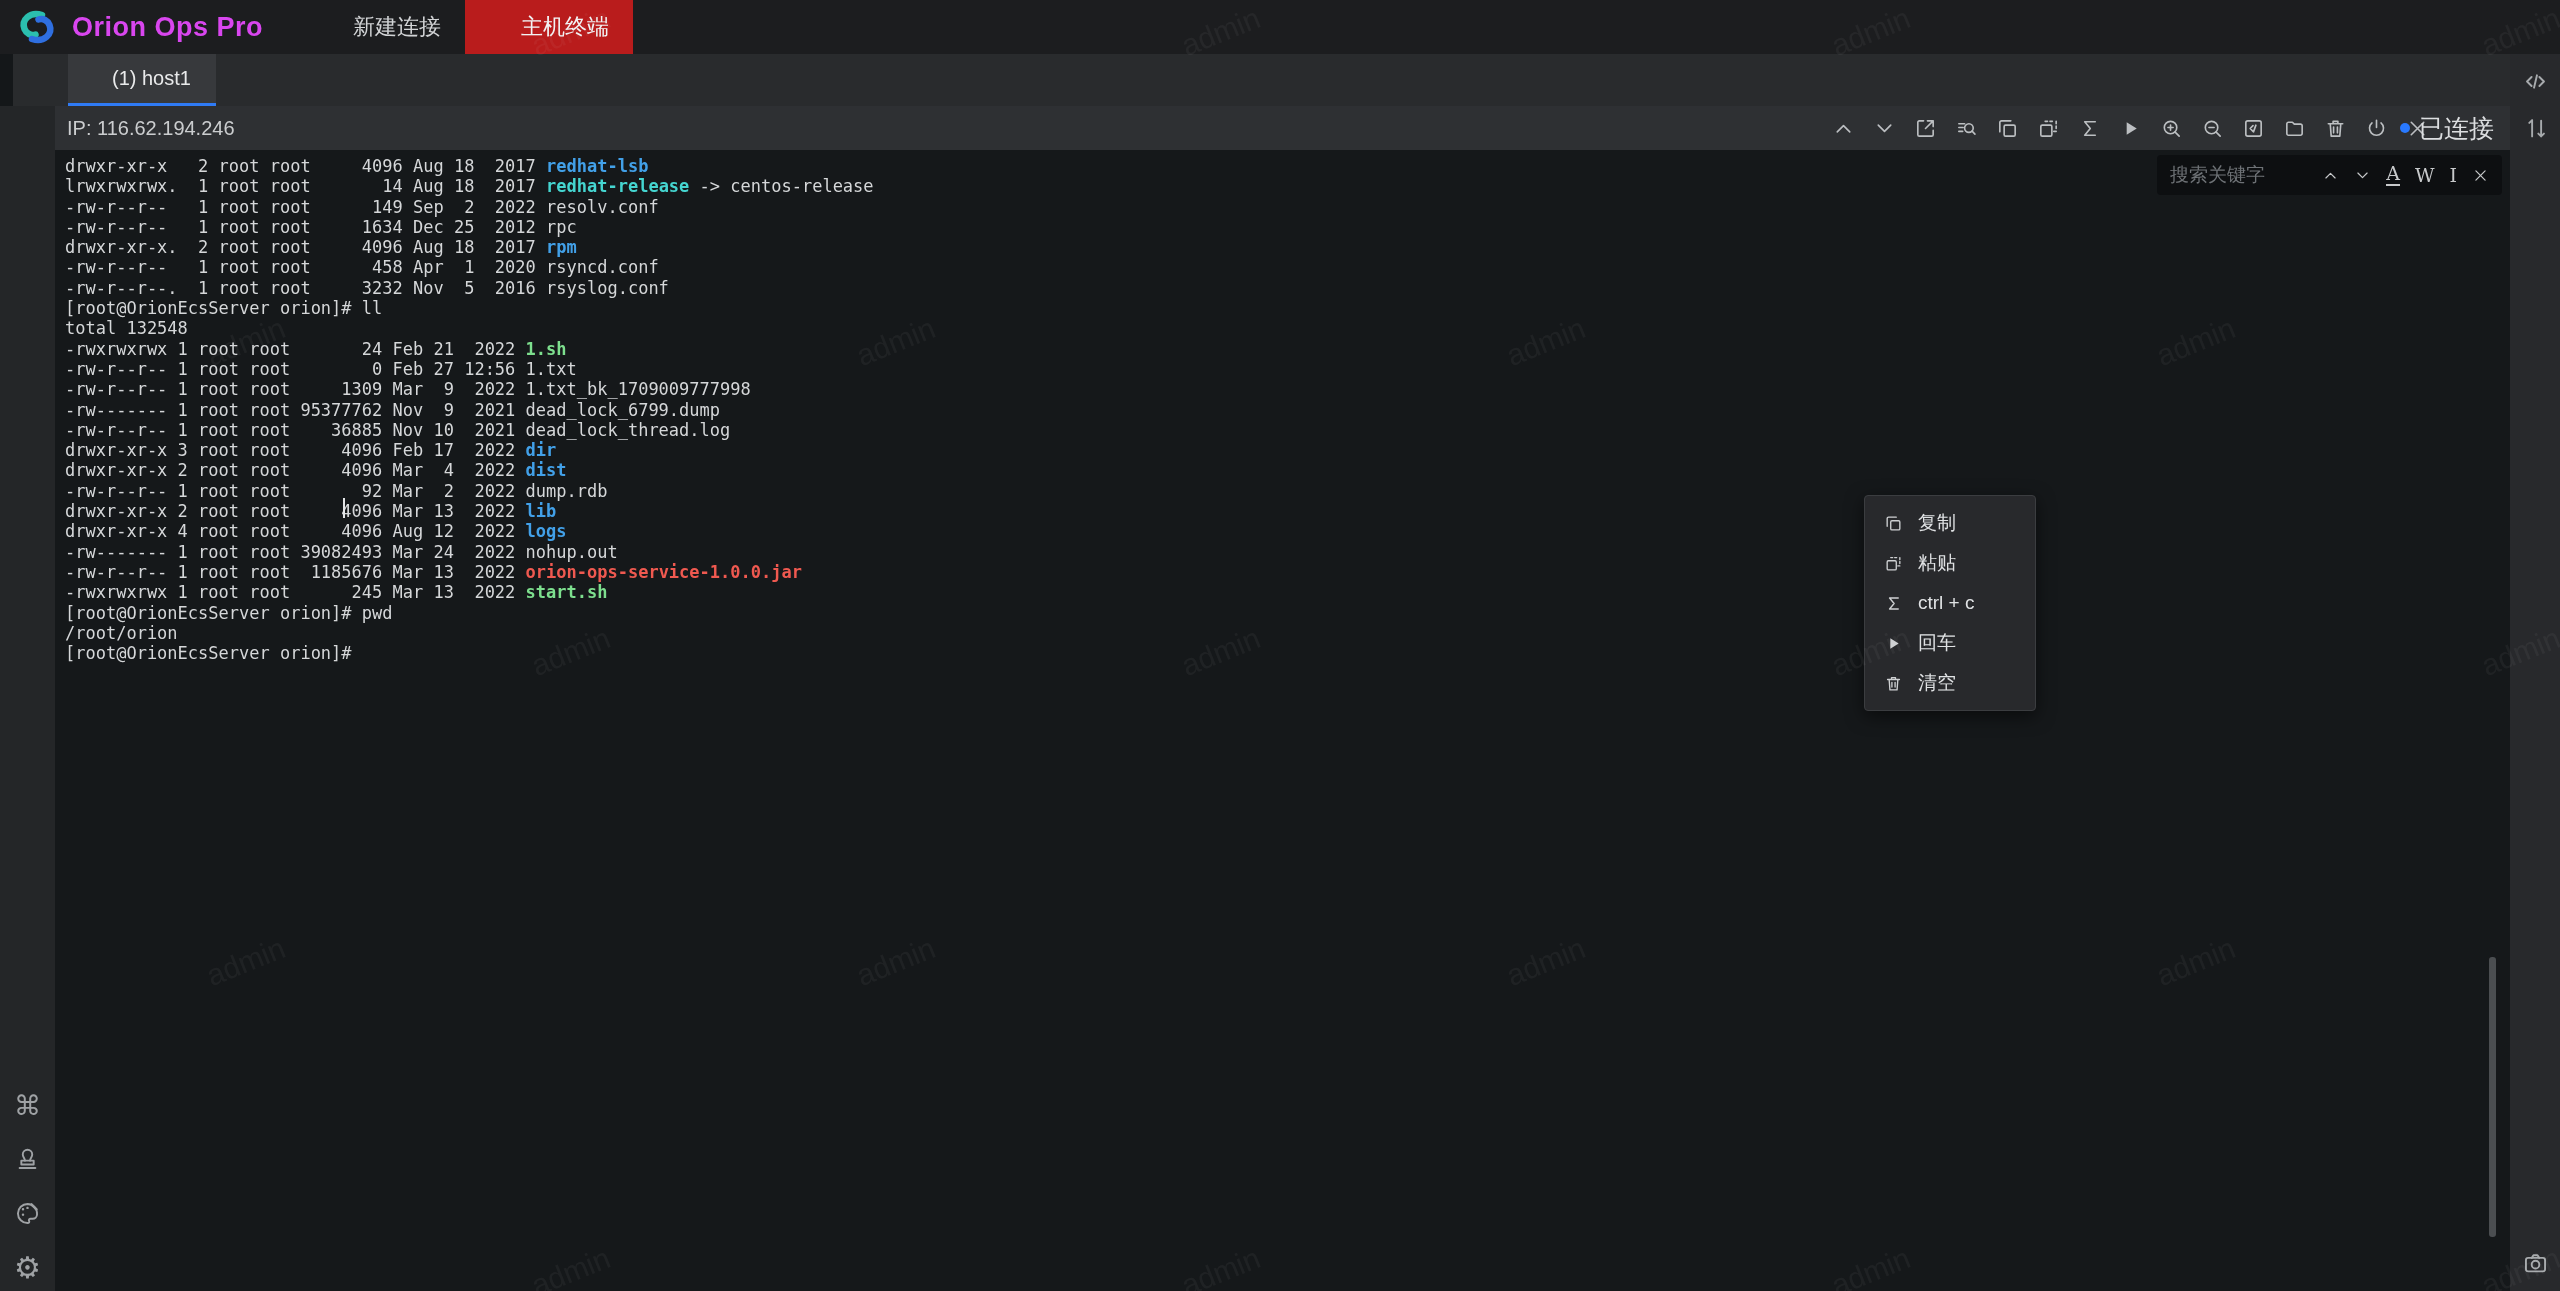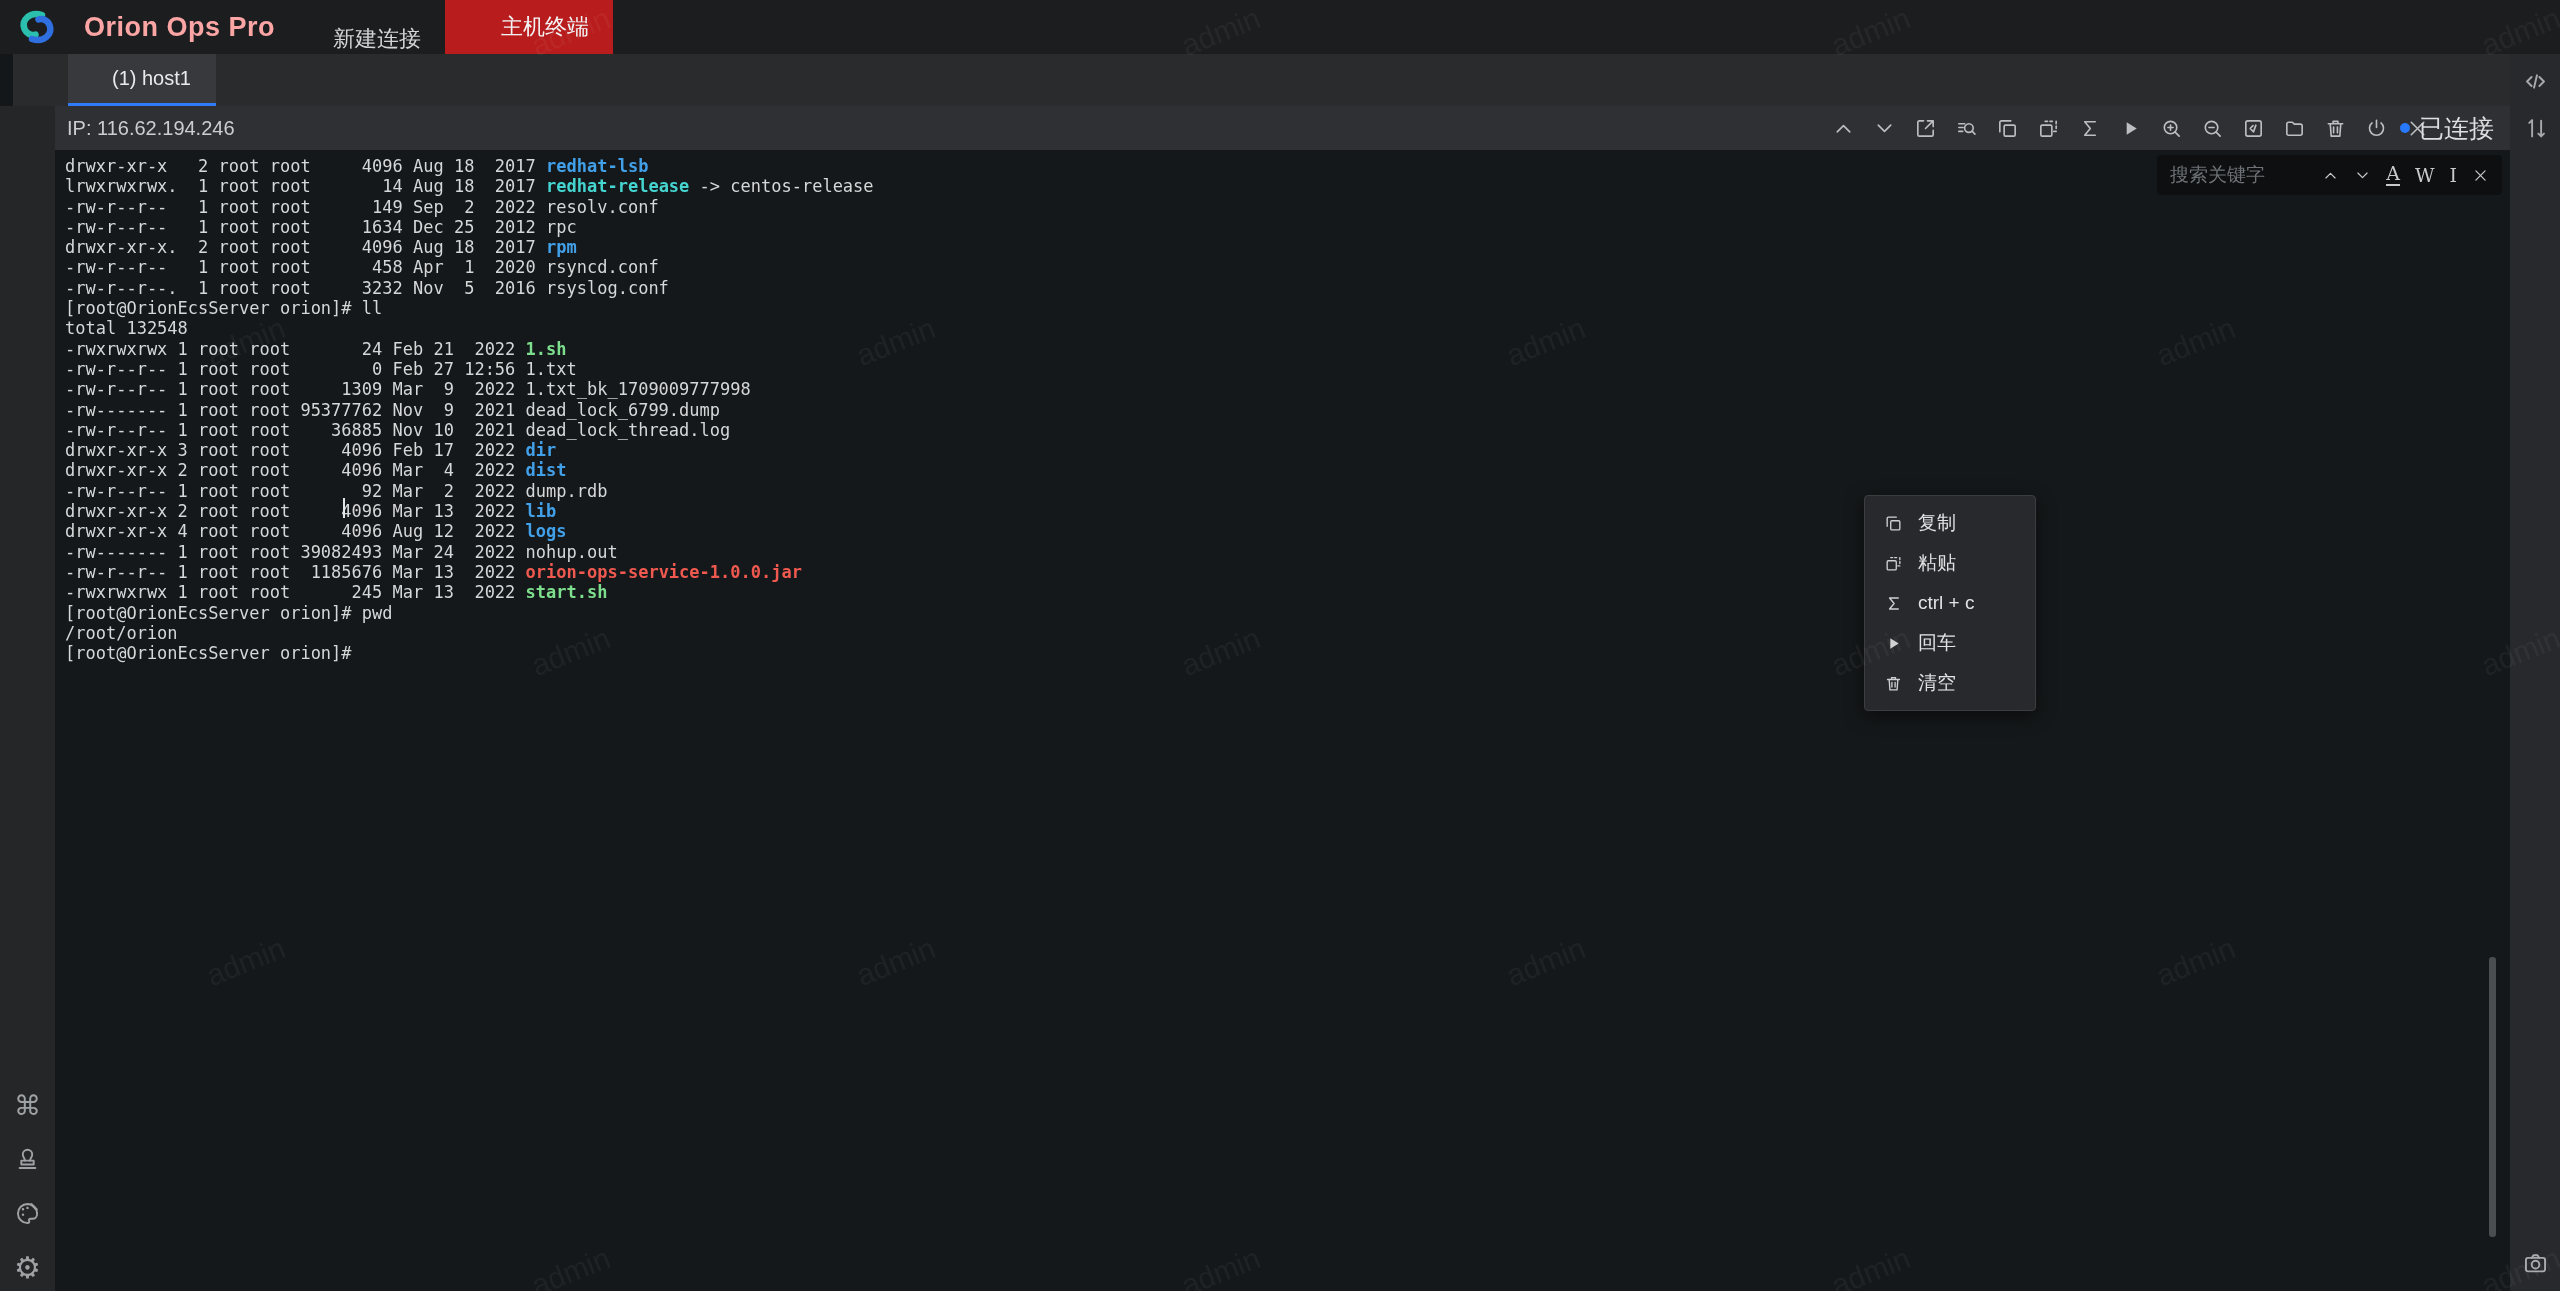--- a/index.html
+++ b/index.html
@@ -8,24 +8,24 @@
     background:#141719;font-family:"Liberation Sans",sans-serif;
     -webkit-font-smoothing:antialiased;
   }
   .icon{display:inline-flex;align-items:center;justify-content:center;color:inherit;}
   .icon svg{width:100%;height:100%;stroke:currentColor;fill:none;stroke-width:1.7;stroke-linecap:round;stroke-linejoin:round;}
   .glyph{font-family:"DejaVu Sans",sans-serif;line-height:1;}
 
   
   .topbar{position:absolute;left:0;top:0;width:2560px;height:54px;background:#1c1d1f;display:flex;align-items:center;z-index:2;}
   .logo{width:46px;height:40px;margin-left:14px;flex:0 0 auto;}
-  .app-title{color:#fca5a5;font-size:27px;font-weight:bold;margin-left:24px;letter-spacing:.5px;}
+  .app-title{color:#d946ef;font-size:27px;font-weight:bold;margin-left:12px;letter-spacing:.5px;}
   .top-menu-item{height:54px;display:flex;align-items:center;gap:10px;padding:0 24px;color:#d2d4d6;font-size:22px;cursor:pointer;}
   .top-menu-item .icon{width:22px;height:22px;}
-  .top-menu-item.first{margin-left:34px;flex-direction:column;}
+  .top-menu-item.first{margin-left:34px;}
   .top-menu-item.active{background:#b91c1c;color:#f2f3f4;}
   .fullscreen-btn{margin-left:auto;margin-right:16px;width:26px;height:26px;color:#d8dadc;}
 
   
   .tabrow{position:absolute;left:13px;top:54px;width:2510px;height:52px;background:#292b2d;display:flex;align-items:center;z-index:2;}
   .newtab-cell{width:55px;height:52px;display:flex;align-items:center;justify-content:center;color:#c3c5c7;}
   .newtab-cell .icon{width:24px;height:24px;}
   .term-tab{height:52px;min-width:148px;background:#37393c;border-bottom:3px solid var(--accent,#2f7bf5);display:flex;align-items:center;gap:9px;padding:0 16px;box-sizing:border-box;color:#e9eaeb;font-size:20px;}
   .term-tab .icon{width:19px;height:19px;color:#d4d6d8;}
   .plus-after-tab{margin-left:22px;width:21px;height:21px;color:#c3c5c7;}

